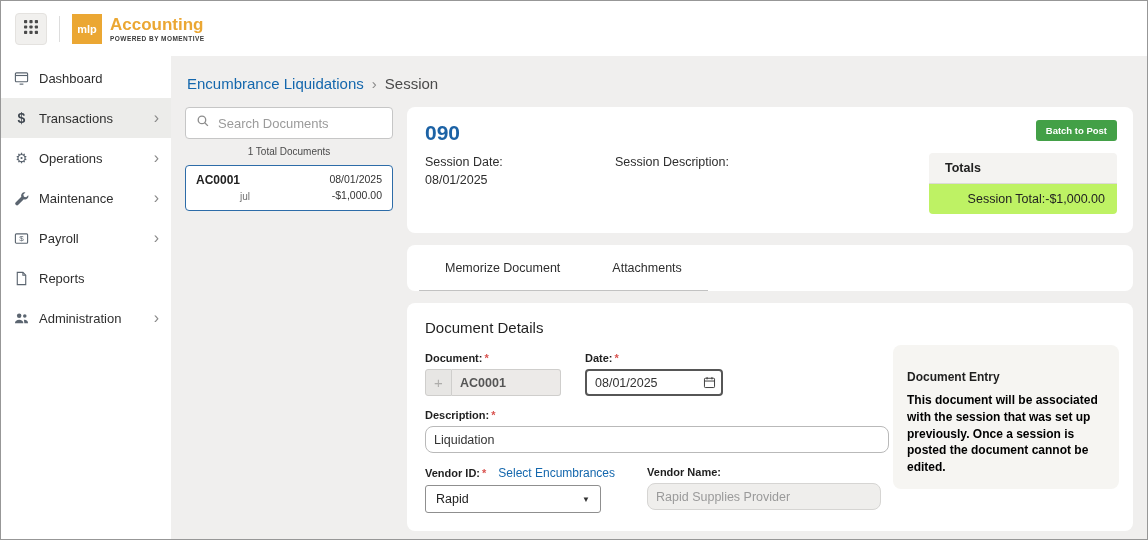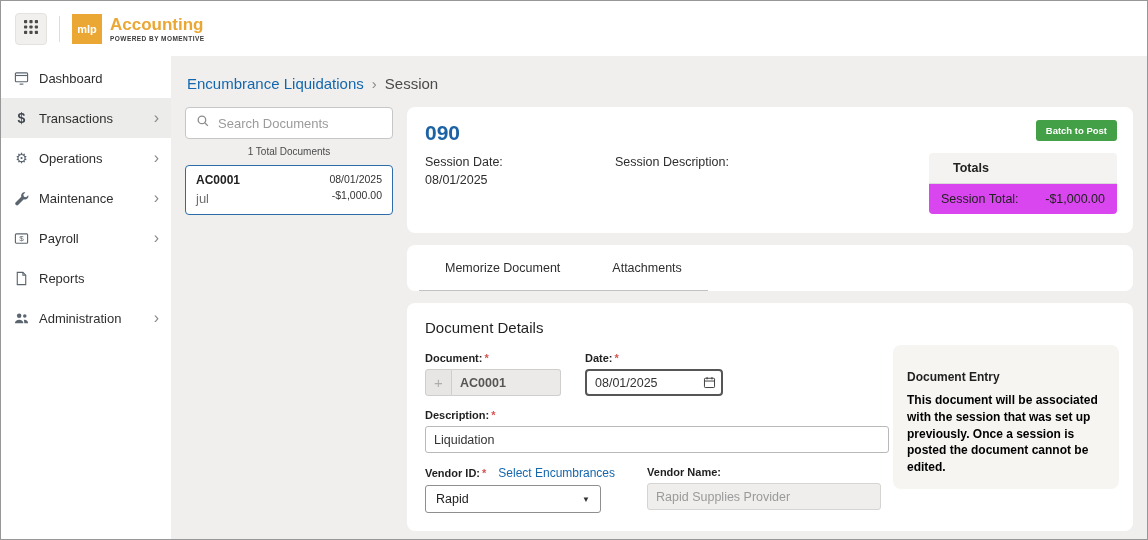--- a/index.html
+++ b/index.html
@@ -35,50 +35,50 @@
   .content-row { display:flex; gap:14px; align-items:flex-start; }
 
   
   .docs-col { width:208px; flex:0 0 208px; }
   .search-box { background:#fff; border:1px solid #c6c6c6; border-radius:4px; height:32px; display:flex; align-items:center; padding:0 10px; gap:8px; }
   .search-box input { border:none; outline:none; font-size:13px; color:#333; width:100%; font-family:inherit; background:transparent; }
   .search-box input::placeholder { color:#9b9b9b; }
   .total-docs { text-align:center; font-size:10px; color:#4a4a4a; margin:7px 0 8px; }
   .doc-card { background:#fff; border:1.5px solid #2d6ca8; border-radius:4px; padding:7px 10px 8px; display:flex; justify-content:space-between; cursor:pointer; }
   .doc-id { font-size:12px; font-weight:700; color:#222; }
-  .doc-sub { font-size:13px; color:#707070; margin-top:4px; }
+  .doc-sub { font-size:10px; color:#707070; margin-top:4px;margin-left:44px; }
   .doc-right { text-align:right; }
   .doc-date { font-size:10.5px; color:#333; }
   .doc-amount { font-size:10.5px; color:#333; margin-top:4px; }
 
   
   .right-col { flex:1; min-width:0; }
   .session-panel { background:#fff; border-radius:8px; padding:14px 18px; position:relative; height:126px; }
   .session-number { color:#1c62a5; font-size:21px; font-weight:700; }
   .session-meta { display:flex; margin-top:10px; }
   .meta-block { width:190px; }
   .meta-label { font-size:12.5px; color:#2e2e2e; }
   .meta-value { font-size:12.5px; color:#2e2e2e; margin-top:4px; }
   .batch-btn { position:absolute; top:13px; right:16px; background:#43A047; color:#fff; border:none; border-radius:3px; font-size:9.5px; font-weight:700; padding:5px 10px; cursor:pointer; font-family:inherit; }
   .totals-box { position:absolute; top:46px; right:16px; width:188px; border-radius:4px; overflow:hidden; font-size:12.5px; }
-  .totals-header { background:#f4f3f1; padding:8px 24px; font-weight:700; color:#222; }
-  .totals-row { background:#d946ef; padding:8px 12px; display:flex; justify-content:space-between; color:#222; border-top:1px solid #dcdad7; }
+  .totals-header { background:#f4f3f1; padding:8px 16px; font-weight:700; color:#222; }
+  .totals-row { background:#bef264; padding:8px 12px; display:flex; justify-content:flex-end; color:#222; border-top:1px solid #dcdad7; }
 
   
   .tabs-panel { background:#fff; border-radius:8px; margin-top:12px; height:46px; display:flex; align-items:stretch; padding:0 12px; }
   .tabs-strip { display:flex; border-bottom:1px solid #c2c2c2; }
   .tab { display:flex; align-items:center; padding:0 26px; font-size:12.5px; color:#2e2e2e; cursor:pointer; }
 
   
   .details-panel { background:#fff; border-radius:8px; margin-top:12px; padding:16px 18px; position:relative; height:228px; }
   .details-title { font-size:15px; font-weight:500; color:#1f1f1f; margin-bottom:16px; }
   .f-label { display:block; font-size:11px; color:#1f1f1f; font-weight:700; margin-bottom:5px; }
   .req { color:#d9534f; margin-left:2px; }
   .form-row { display:flex; margin-bottom:13px; }
-  .input { font-family:inherit; font-size:12.5px; color:#333; border:1px solid #b9b9b9; border-radius:3px; height:27px; padding:0 8px; outline:none; }
+  .input { font-family:inherit; font-size:12.5px; color:#333; border:1px solid #b9b9b9; border-radius:8px; height:27px; padding:0 8px; outline:none; }
   .field-doc { margin-right:24px; }
   .input-group { display:flex; }
   .plus-btn { width:27px; height:27px; background:#e7e6e4; border:1px solid #cfcecc; border-radius:3px 0 0 3px; color:#aeadab; font-size:15px; line-height:1; cursor:default; font-family:inherit; }
   .docnum { width:109px; background:#eceae8; border-left:none; border-radius:0 3px 3px 0; font-weight:700; color:#555; border-color:#cfcecc; }
   .date-wrap { position:relative; width:138px; }
   .date-input { width:138px; border:2px solid #565656; border-radius:4px; padding-right:28px; }
   .cal-icon { position:absolute; right:7px; top:6px; cursor:pointer; }
   .desc-input { width:464px; }
   .label-row { display:flex; align-items:center; gap:12px; margin-bottom:5px; }
   .enc-link { font-size:12px; color:#1467ad; cursor:pointer; text-decoration:none; font-weight:400; }

